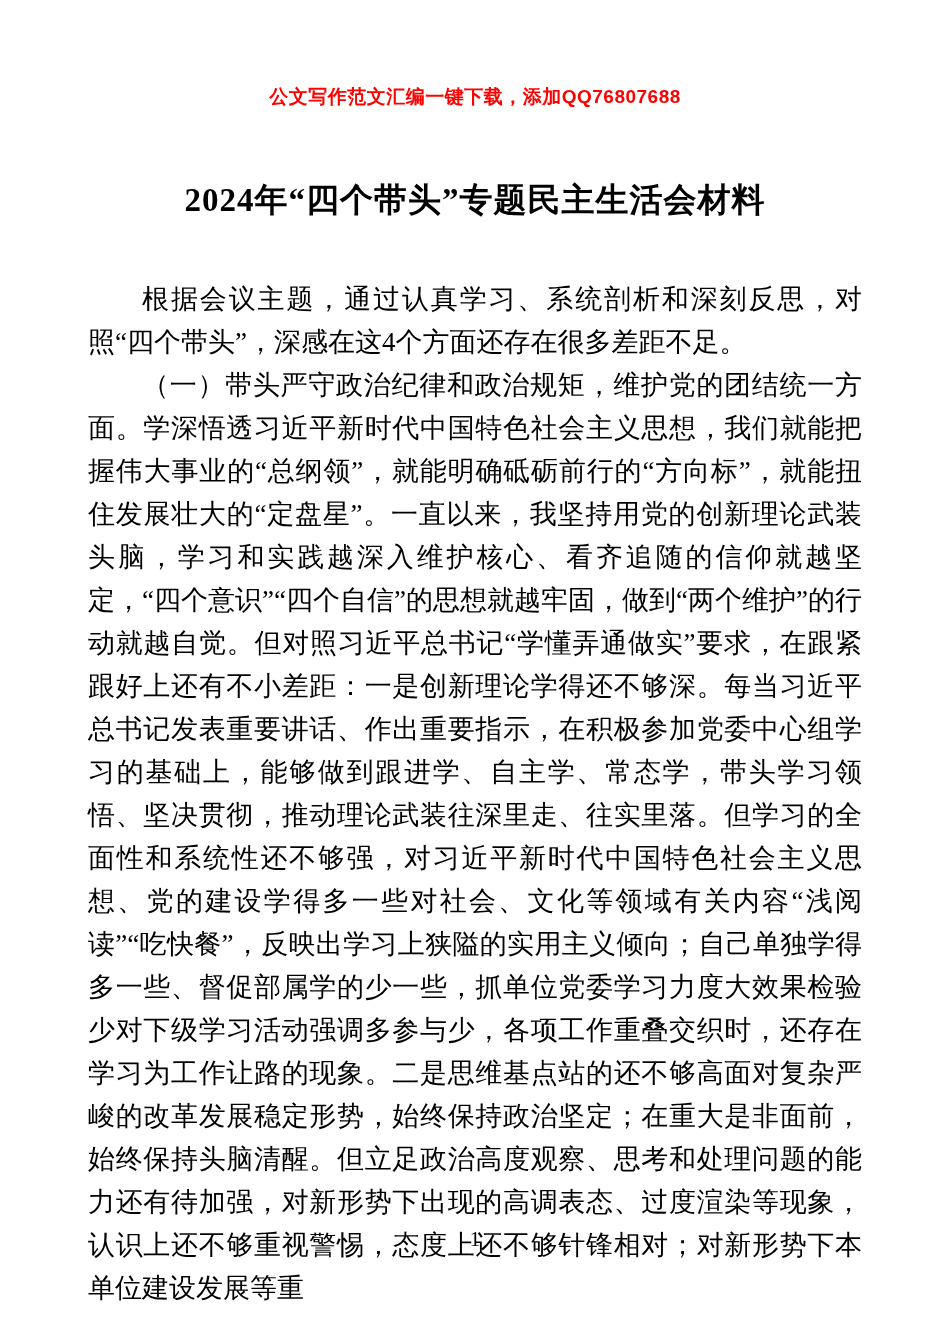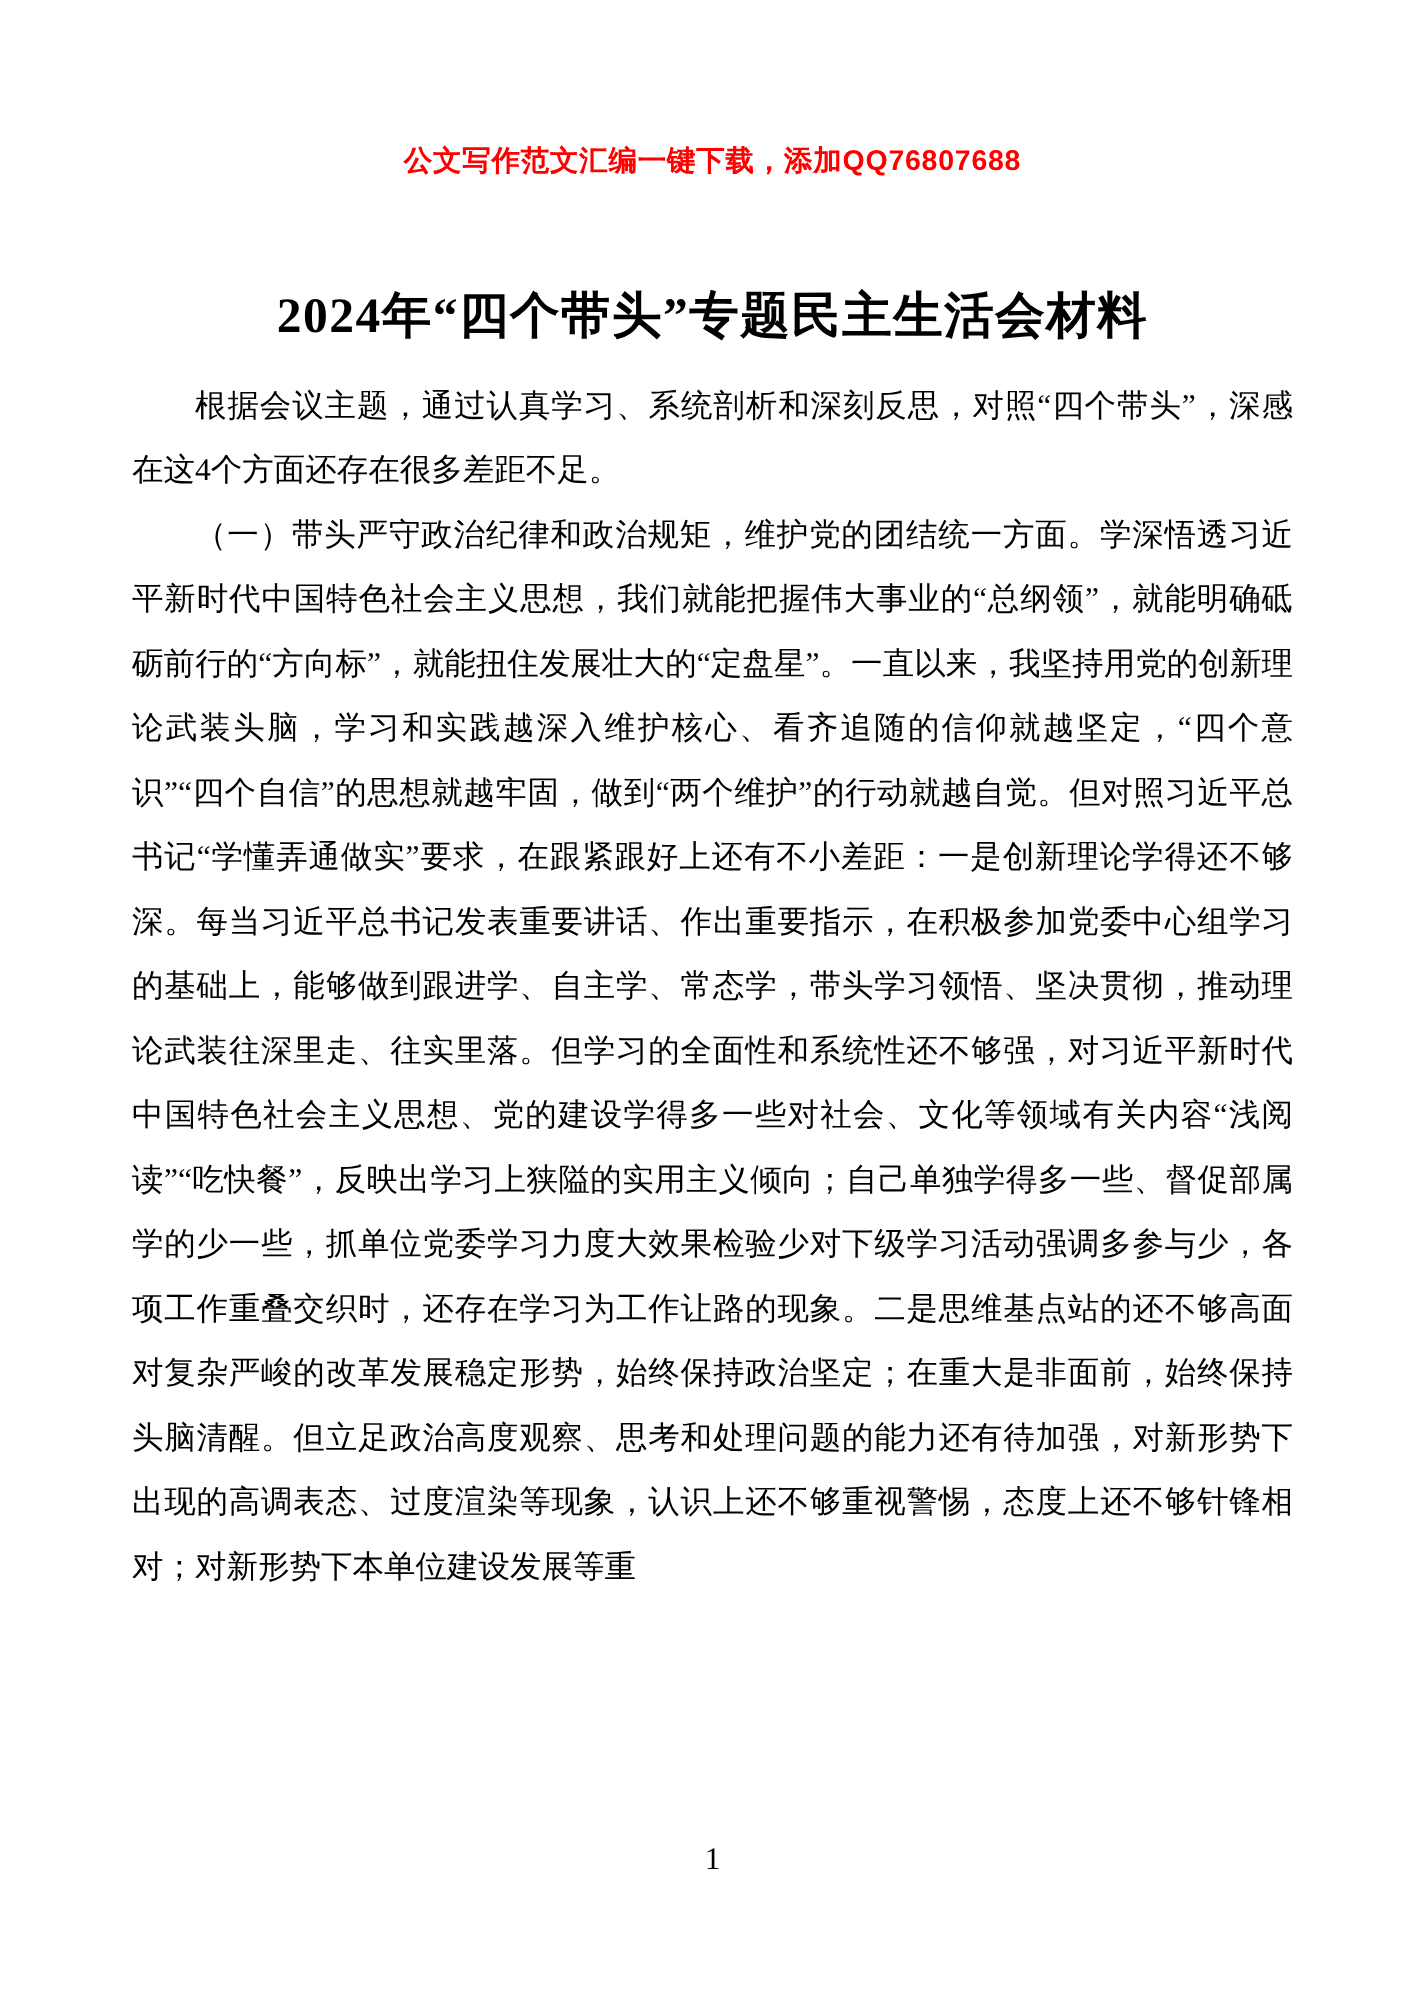--- a/index.html
+++ b/index.html
@@ -12,21 +12,21 @@
     height: 1344px;
     font-family: "Liberation Serif", "DejaVu Serif", serif;
     color: #000000;
     position: relative;
     overflow: hidden;
   }
   .page {
     width: 950px;
     height: 1344px;
     box-sizing: border-box;
-    padding: 11px 88px;
+    padding: 0 88px;
     position: relative;
   }
   .watermark {
     text-align: center;
     color: #ff0000;
     font-family: "Liberation Sans", "DejaVu Sans", sans-serif;
     font-size: 19px;
     font-weight: 700;
     letter-spacing: 0.5px;
     padding-top: 86px;
@@ -37,22 +37,22 @@
     text-align: center;
     font-family: "Liberation Serif", "DejaVu Serif", serif;
     font-size: 33px;
     font-weight: 700;
     letter-spacing: 1px;
     margin-top: 70px;
     margin-bottom: 15px;
     line-height: 1.3;
   }
   .body-text {
-    margin-top: 16px;
-    font-size: 21px;
+    margin-top: 56px;
+    font-size: 27px;
     line-height: 43px;
     text-align: justify;
     text-justify: inter-ideograph;
     letter-spacing: 0px;
   }
   .para {
     margin: 0;
     text-indent: 2em;
     text-align: justify;
     text-justify: inter-ideograph;

